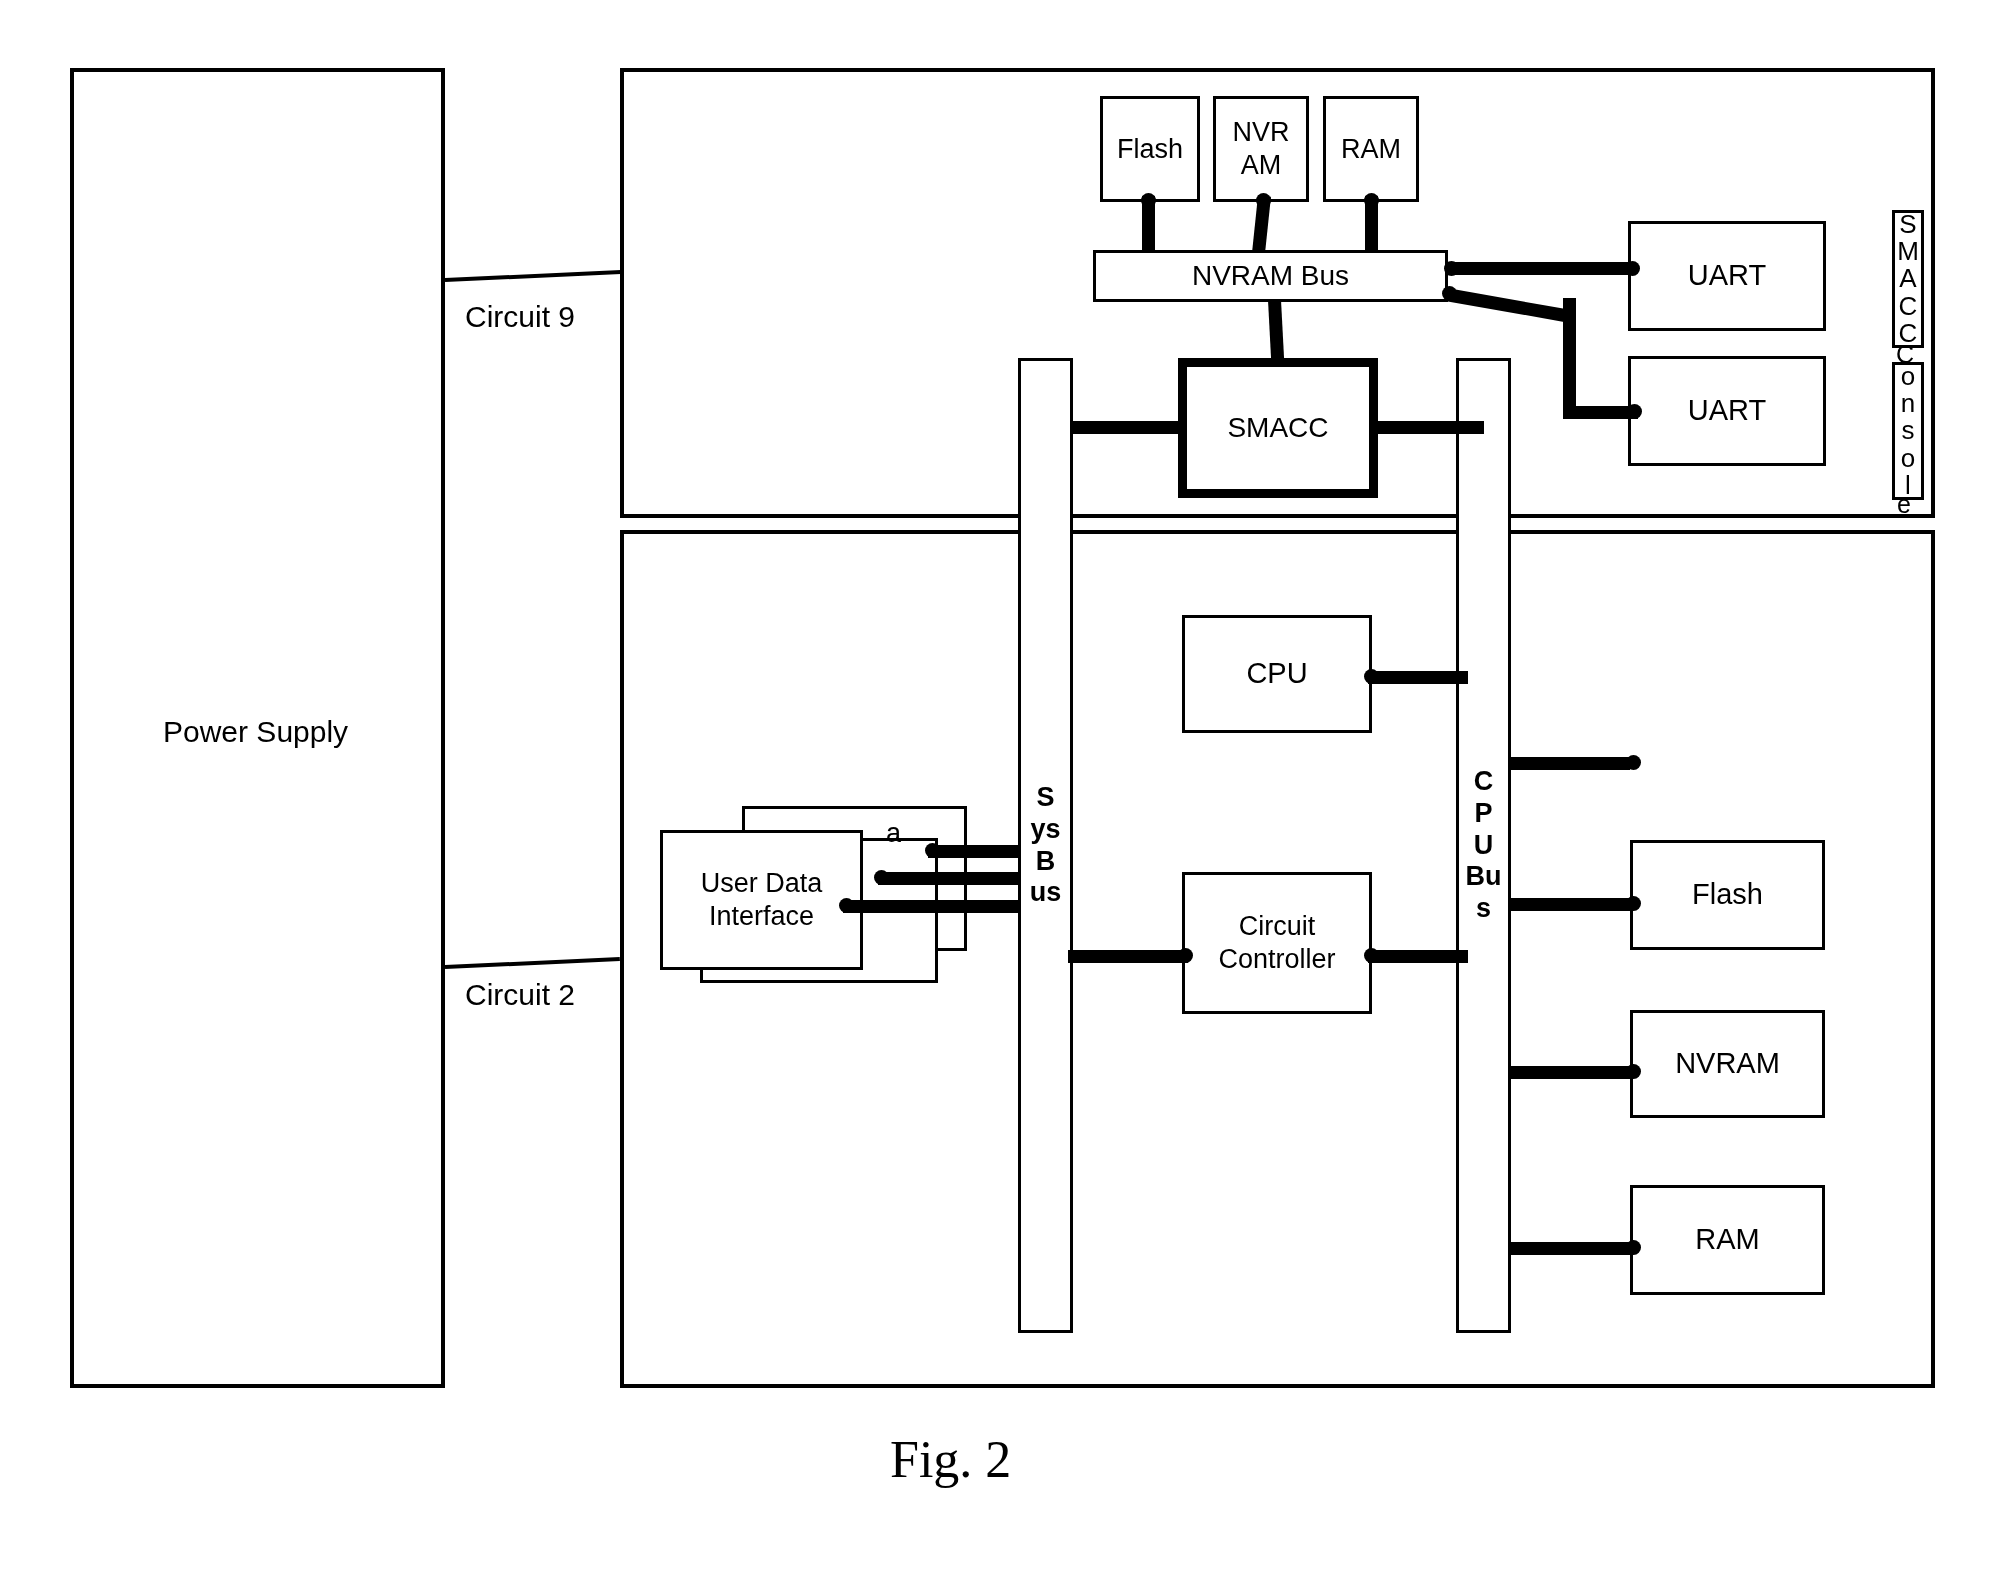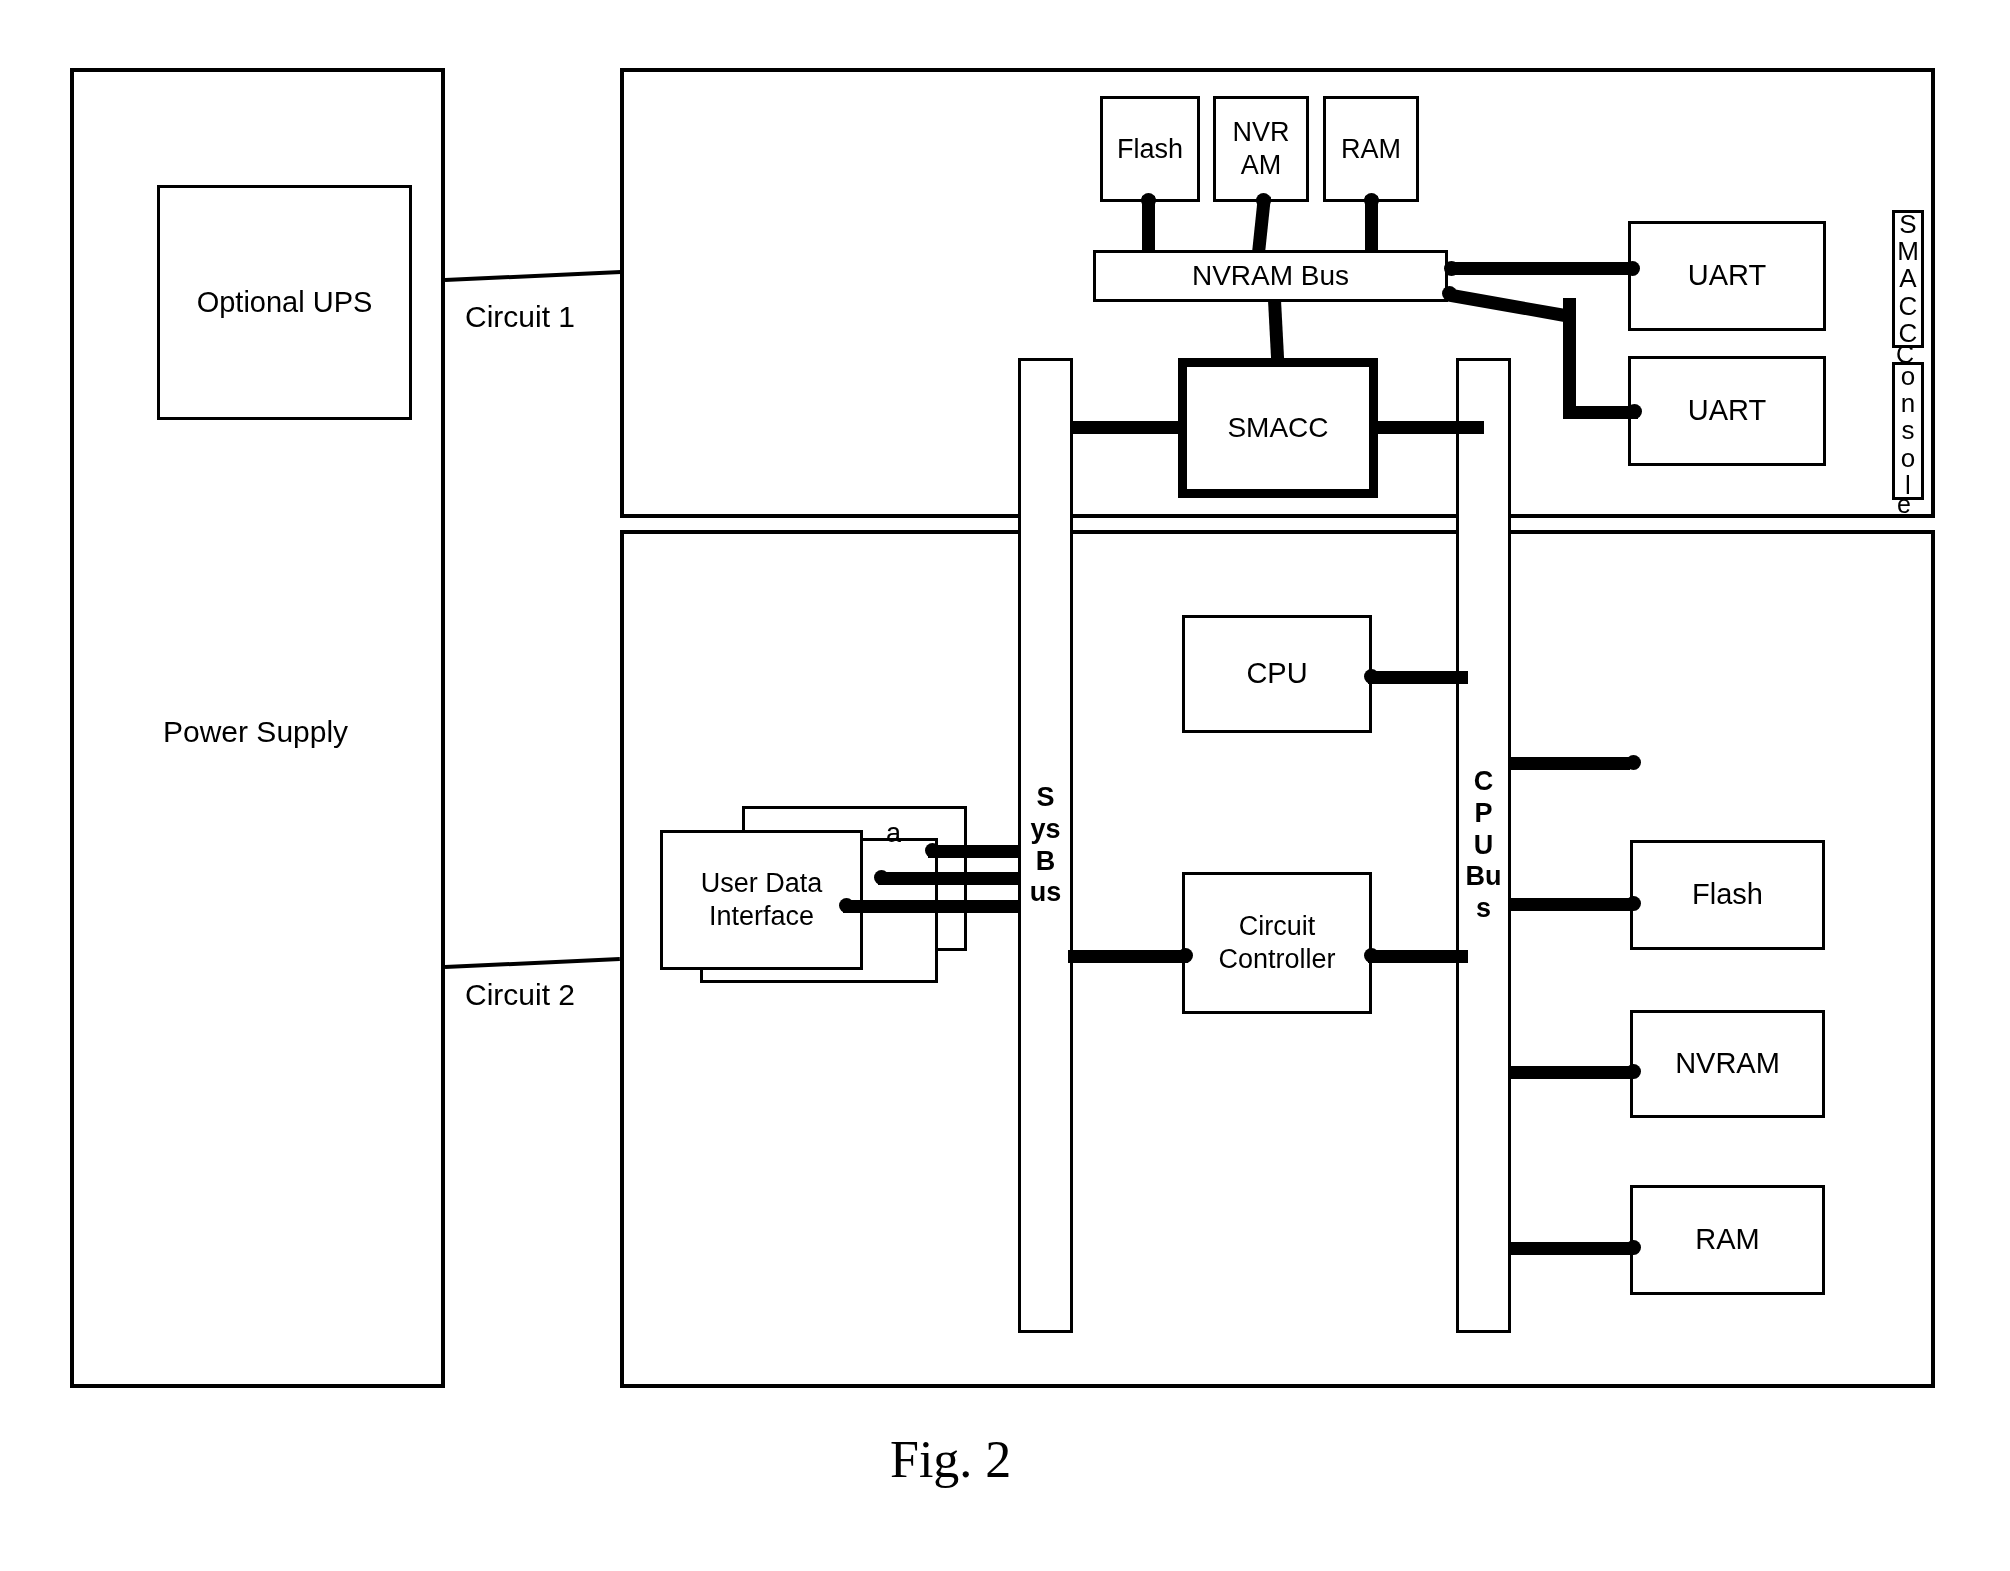--- a/index.html
+++ b/index.html
@@ -135,26 +135,23 @@
 </style>
 </head>
 <body>
 
 <div id="figure">
 
   <div class="box panel" style="left:70px; top:68px; width:375px; height:1320px;"></div>
 
   <div class="label" style="left:163px; top:715px; font-size:30px;">Power Supply</div>
 
-  <div class="box plain" style="left:157px; top:185px; width:255px; height:235px; font-size:29px;">
-    <span>Optional UPS</span>
-  </div>
 
   <div class="thinline" style="left:445px; top:278px; width:176px; height:4px; transform:rotate(-2.6deg); transform-origin:left center;"></div>
-  <div class="label" style="left:465px; top:300px;">Circuit 1</div>
+  <div class="label" style="left:465px; top:300px;">Circuit 9</div>
 
   <div class="thinline" style="left:445px; top:965px; width:175px; height:4px; transform:rotate(-2.6deg); transform-origin:left center;"></div>
   <div class="label" style="left:465px; top:978px;">Circuit 2</div>
 
   <div class="box panel" style="left:620px; top:68px; width:1315px; height:450px;"></div>
 
   <div class="box plain" style="left:1100px; top:96px; width:100px; height:106px;">
     <span>Flash</span>
   </div>
   <div class="box plain" style="left:1213px; top:96px; width:96px; height:106px; flex-direction:column;">

